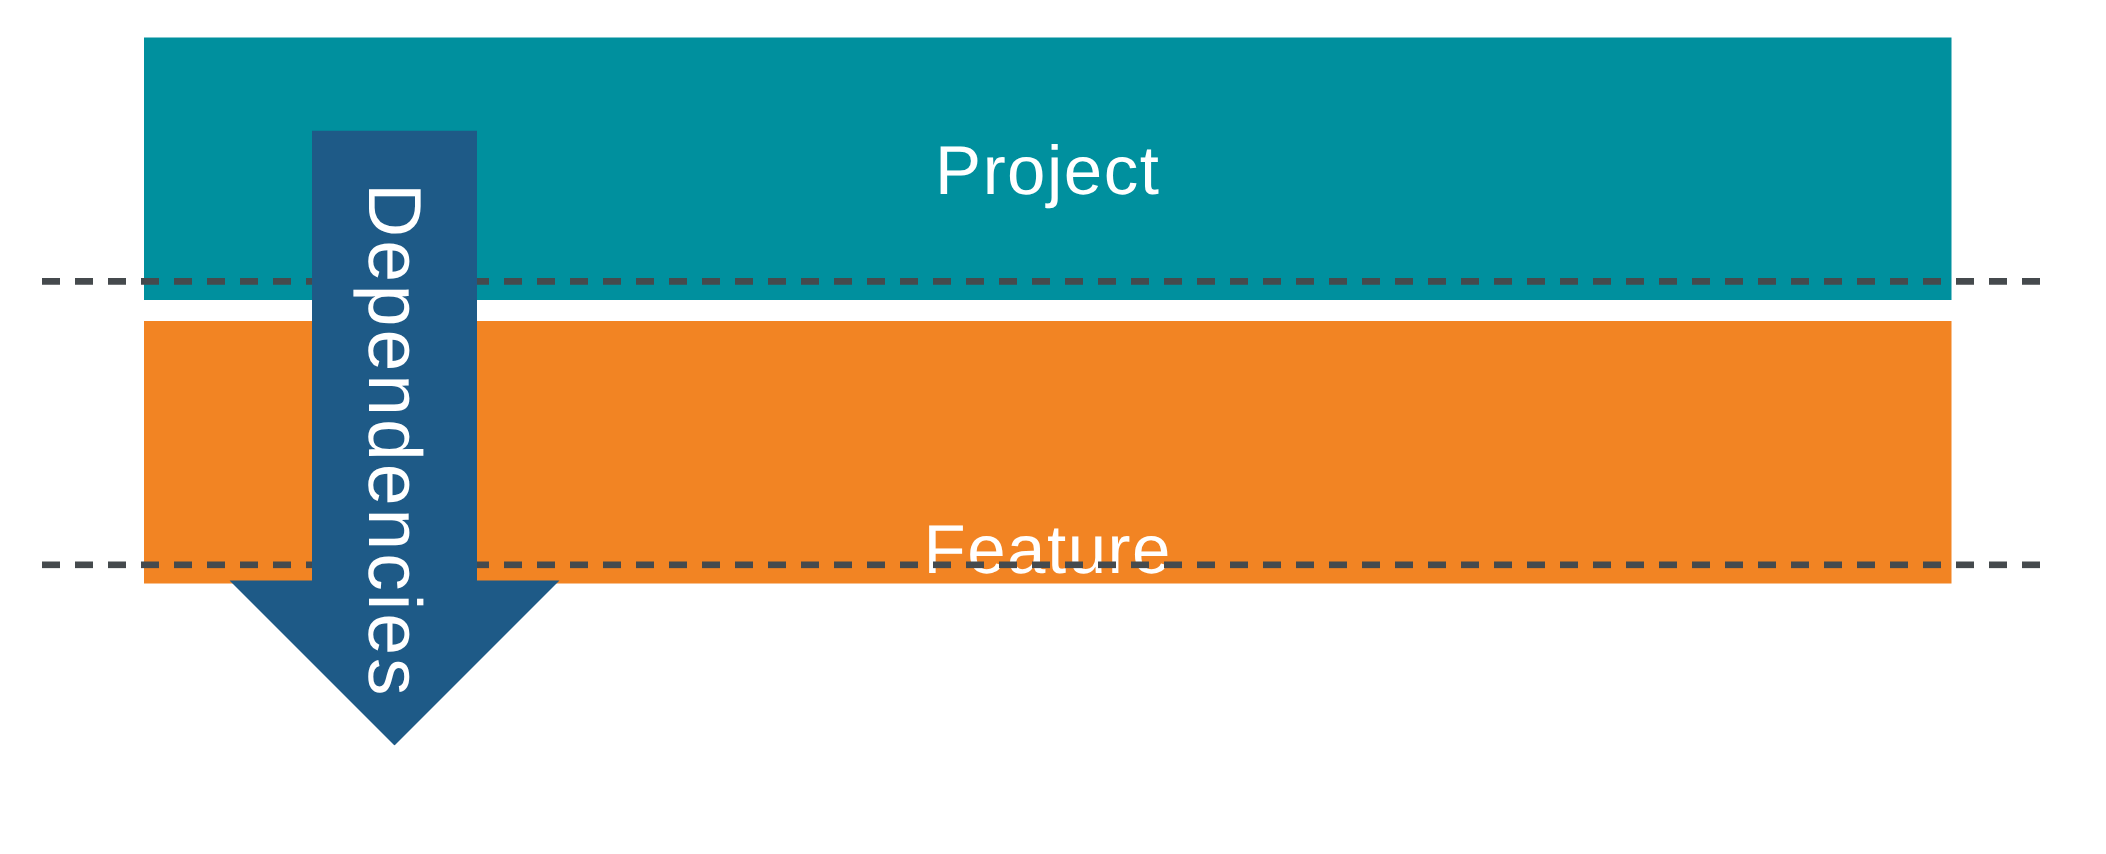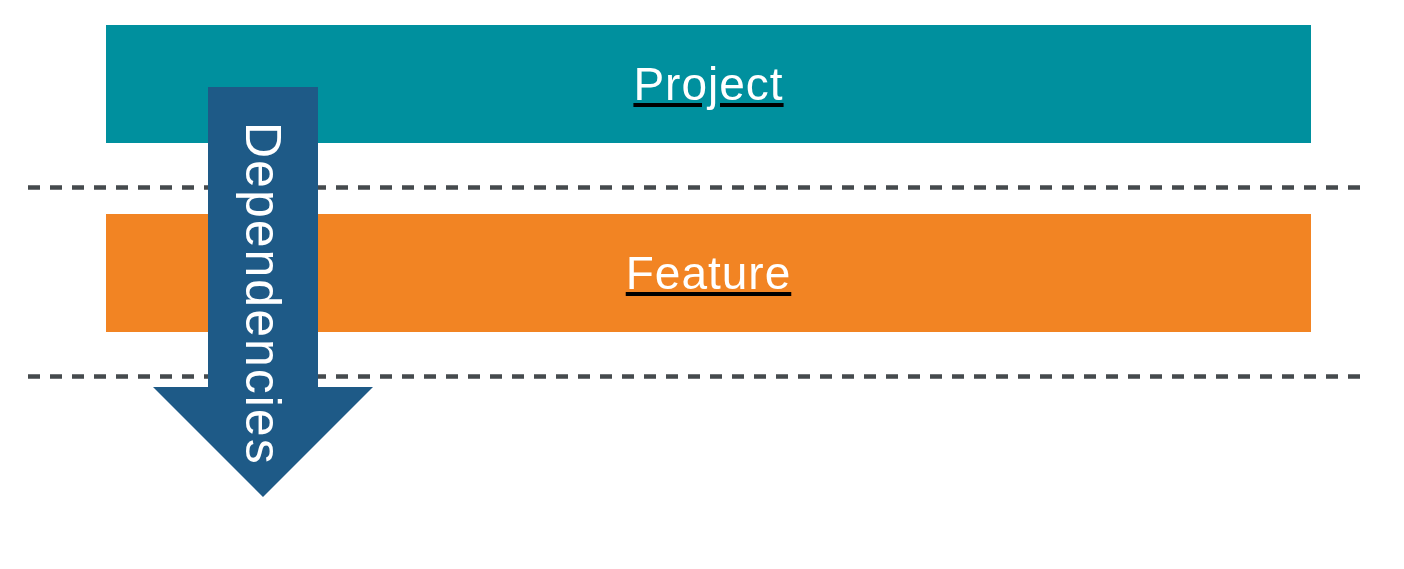--- a/index.html
+++ b/index.html
@@ -10,27 +10,26 @@
   }
   .canvas {
     position: relative;
     width: 1404px;
     height: 569px;
     overflow: hidden;
     background: #ffffff;
   }
   .layer-bar {
     position: absolute;
-    left: 106px;
+    left: 96px;
     width: 1205px;
-    height: 118px;
+    height: 175px;
     display: flex;
     align-items: center;
     justify-content: center;
-    text-decoration: underline;
   }
   .layer-bar.project    { top: 25px;  }
   .layer-bar.feature    { top: 214px; }
   .layer-bar.foundation { top: 403px; }
   .layer-label {
     font-size: 46px;
     font-weight: 300;
     letter-spacing: 1px;
     line-height: 1;
     white-space: nowrap;
@@ -68,21 +67,21 @@
 <div class="canvas">
 
   <div class="layer-bar project" style="background-color: rgb(0, 144, 158);">
     <span class="layer-label" style="color: rgb(255, 255, 255);">Project</span>
   </div>
 
   <svg class="dash-line first" width="1337" height="5">
     <line x1="0" y1="2.5" x2="1337" y2="2.5" stroke-width="4.5" stroke-dasharray="12 10" stroke="#454A4D"></line>
   </svg>
 
-  <div class="layer-bar feature" style="background-color: rgb(242, 132, 35);">
+  <div class="layer-bar feature" style="background-color: rgb(242, 132, 35); align-items: flex-end;">
     <span class="layer-label" style="color: rgb(255, 255, 255);">Feature</span>
   </div>
 
   <svg class="dash-line second" width="1337" height="5">
     <line x1="0" y1="2.5" x2="1337" y2="2.5" stroke-width="4.5" stroke-dasharray="12 10" stroke="#454A4D"></line>
   </svg>
 
 
   <svg class="dep-arrow-svg" width="220" height="410" viewBox="0 0 220 410">
     <polygon points="55,0 165,0 165,300 220,300 110,410 0,300 55,300" fill="#1E5A87"></polygon>

